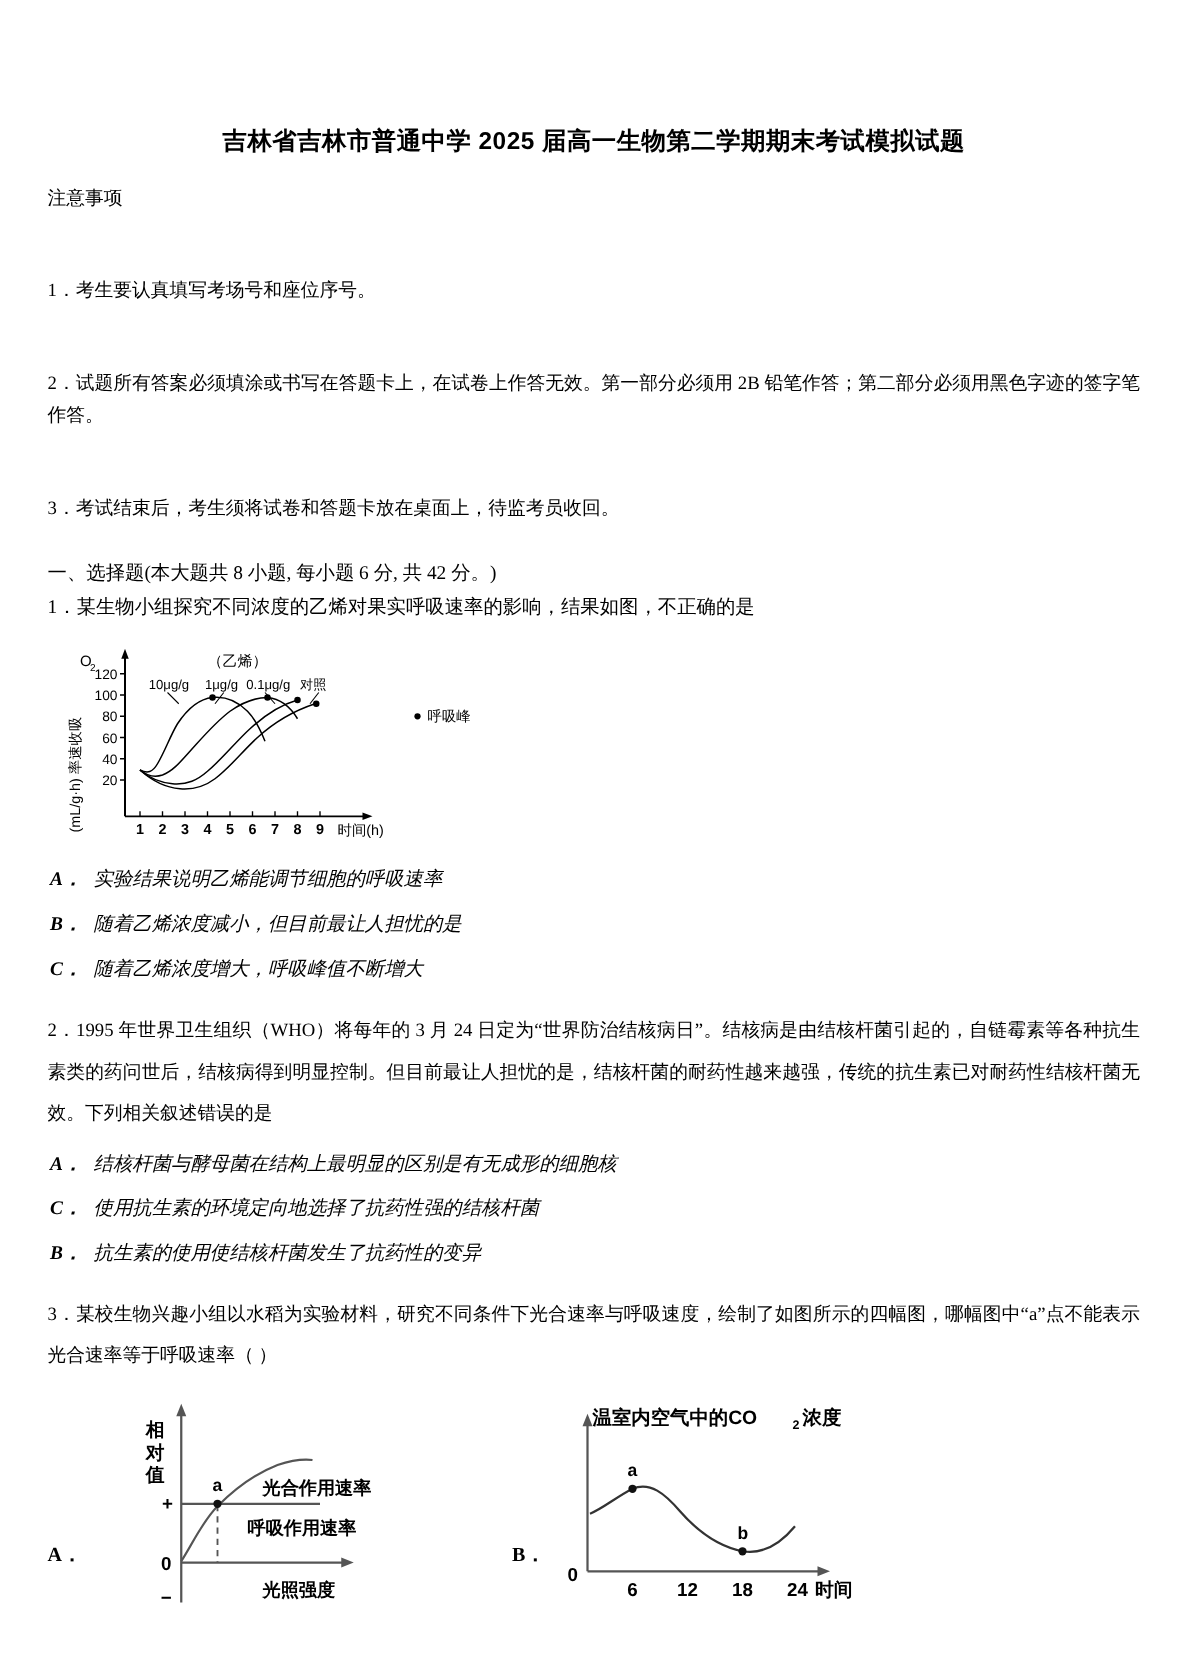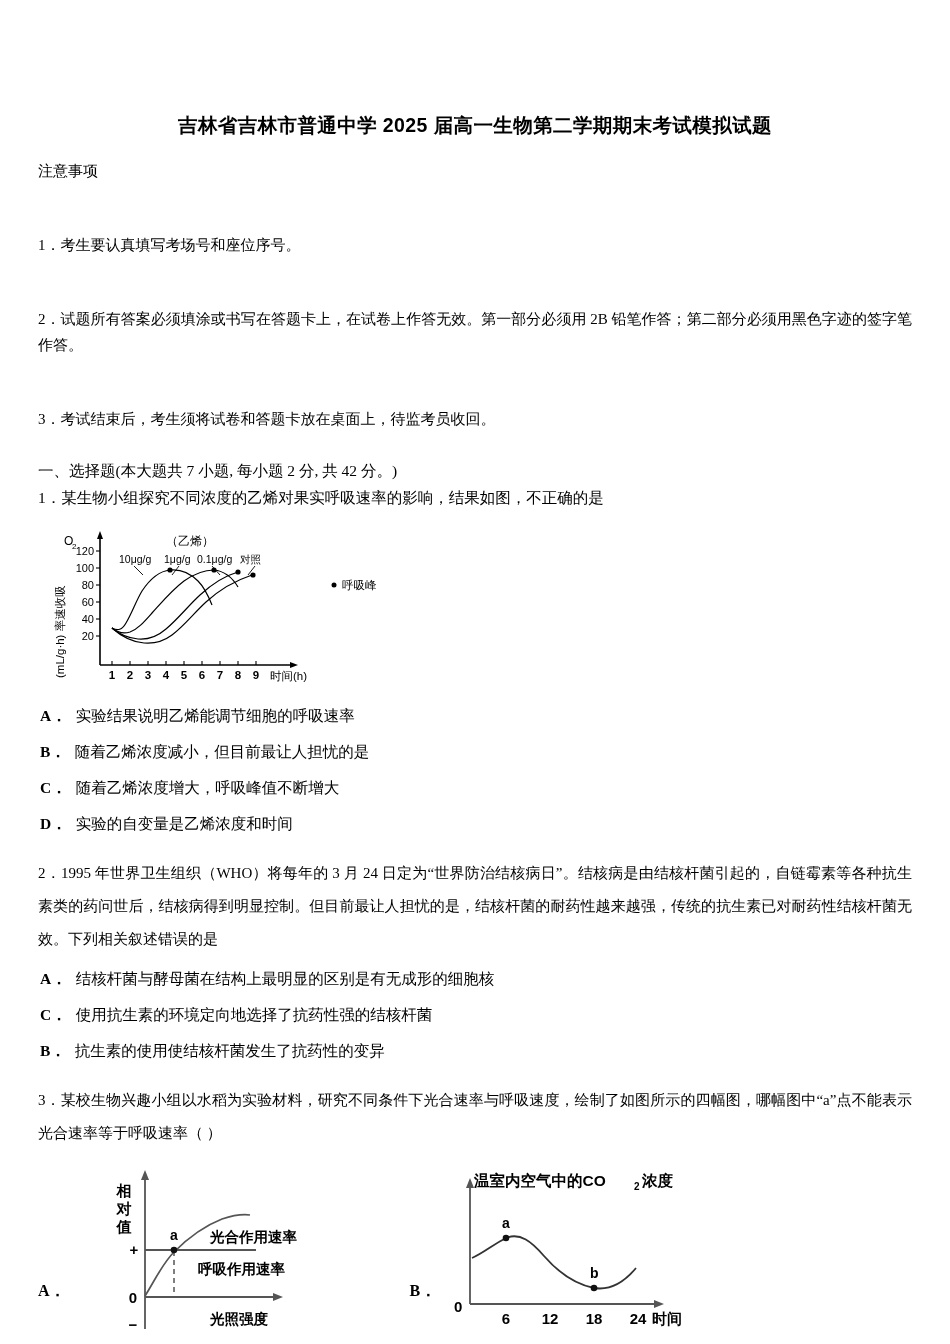--- a/index.html
+++ b/index.html
@@ -22,21 +22,21 @@
     position: relative;
     box-sizing: border-box;
     padding: 0 38px;
   }
   .doc-title {
     text-align: center;
     font-size: 19.5px;
     font-weight: bold;
     font-family: "Liberation Sans", "DejaVu Sans", sans-serif;
     letter-spacing: 0.4px;
-    margin: 16px;
+    margin: 4px;
     padding-top: 98px;
     line-height: 1.2;
   }
   .notice-block {
     margin-top: 22px;
     font-size: 15px;
     line-height: 1.72;
     font-family: "Liberation Serif", "DejaVu Serif", serif;
   }
   .notice-head {
@@ -64,20 +64,21 @@
     font-size: 15px;
     line-height: 2.22;
     margin-top: 20px;
     text-align: justify;
   }
   .opt {
     font-size: 15.5px;
     line-height: 1.6;
     margin-top: 11px;
     padding-left: 2px;
+    font-style: italic;
   }
   .opt .lab {
     font-weight: bold;
     font-family: "Liberation Serif", "DejaVu Serif", serif;
     margin-right: 9px;
   }
   .fig1-wrap {
     margin-top: 12px;
     margin-left: 4px;
   }
@@ -107,21 +108,21 @@
 
   <h1 class="doc-title">吉林省吉林市普通中学 2025 届高一生物第二学期期末考试模拟试题</h1>
 
   <div class="notice-block">
     <div class="notice-head">注意事项</div>
     <div class="notice-line">1．考生要认真填写考场号和座位序号。</div>
     <div class="notice-line">2．试题所有答案必须填涂或书写在答题卡上，在试卷上作答无效。第一部分必须用 2B 铅笔作答；第二部分必须用黑色字迹的签字笔作答。</div>
     <div class="notice-line">3．考试结束后，考生须将试卷和答题卡放在桌面上，待监考员收回。</div>
   </div>
 
-  <div class="section-head">一、选择题(本大题共 7 小题, 每小题 2 分, 共 42 分。)</div>
+  <div class="section-head">一、选择题(本大题共 8 小题, 每小题 6 分, 共 42 分。)</div>
 
   <div class="q-line">
     <span>1．</span><span>某生物小组探究不同浓度的乙烯对果实呼吸速率的影响，结果如图，不正确的是</span>
   </div>
 
   <div class="fig1-wrap">
     <svg width="360" height="170" viewBox="0 0 360 170">
 
       <text class="sv-text" x="22" y="22" font-size="12">O</text>
       <text class="sv-text" x="30" y="26" font-size="8">2</text>
@@ -211,23 +212,20 @@
 
   <div class="opt">
     <span class="lab">A．</span><span>实验结果说明乙烯能调节细胞的呼吸速率</span>
   </div>
   <div class="opt">
     <span class="lab">B．</span><span>随着乙烯浓度减小，但目前最让人担忧的是</span>
   </div>
   <div class="opt">
     <span class="lab">C．</span><span>随着乙烯浓度增大，呼吸峰值不断增大</span>
   </div>
-  <div class="opt">
-    <span class="lab">D．</span><span>实验的自变量是乙烯浓度和时间</span>
-  </div>
 
   <div class="q-para">
     <span>2．</span><span>1995 年世界卫生组织（WHO）将每年的 3 月 24 日定为“世界防治结核病日”。结核病是由结核杆菌引起的，自链霉素等各种抗生素类的药问世后，结核病得到明显控制。但目前最让人担忧的是，结核杆菌的耐药性越来越强，传统的抗生素已对耐药性结核杆菌无效。下列相关叙述错误的是</span>
   </div>
 
   <div class="opt">
     <span class="lab">A．</span><span>结核杆菌与酵母菌在结构上最明显的区别是有无成形的细胞核</span>
   </div>
   <div class="opt">
     <span class="lab">C．</span><span>使用抗生素的环境定向地选择了抗药性强的结核杆菌</span>

